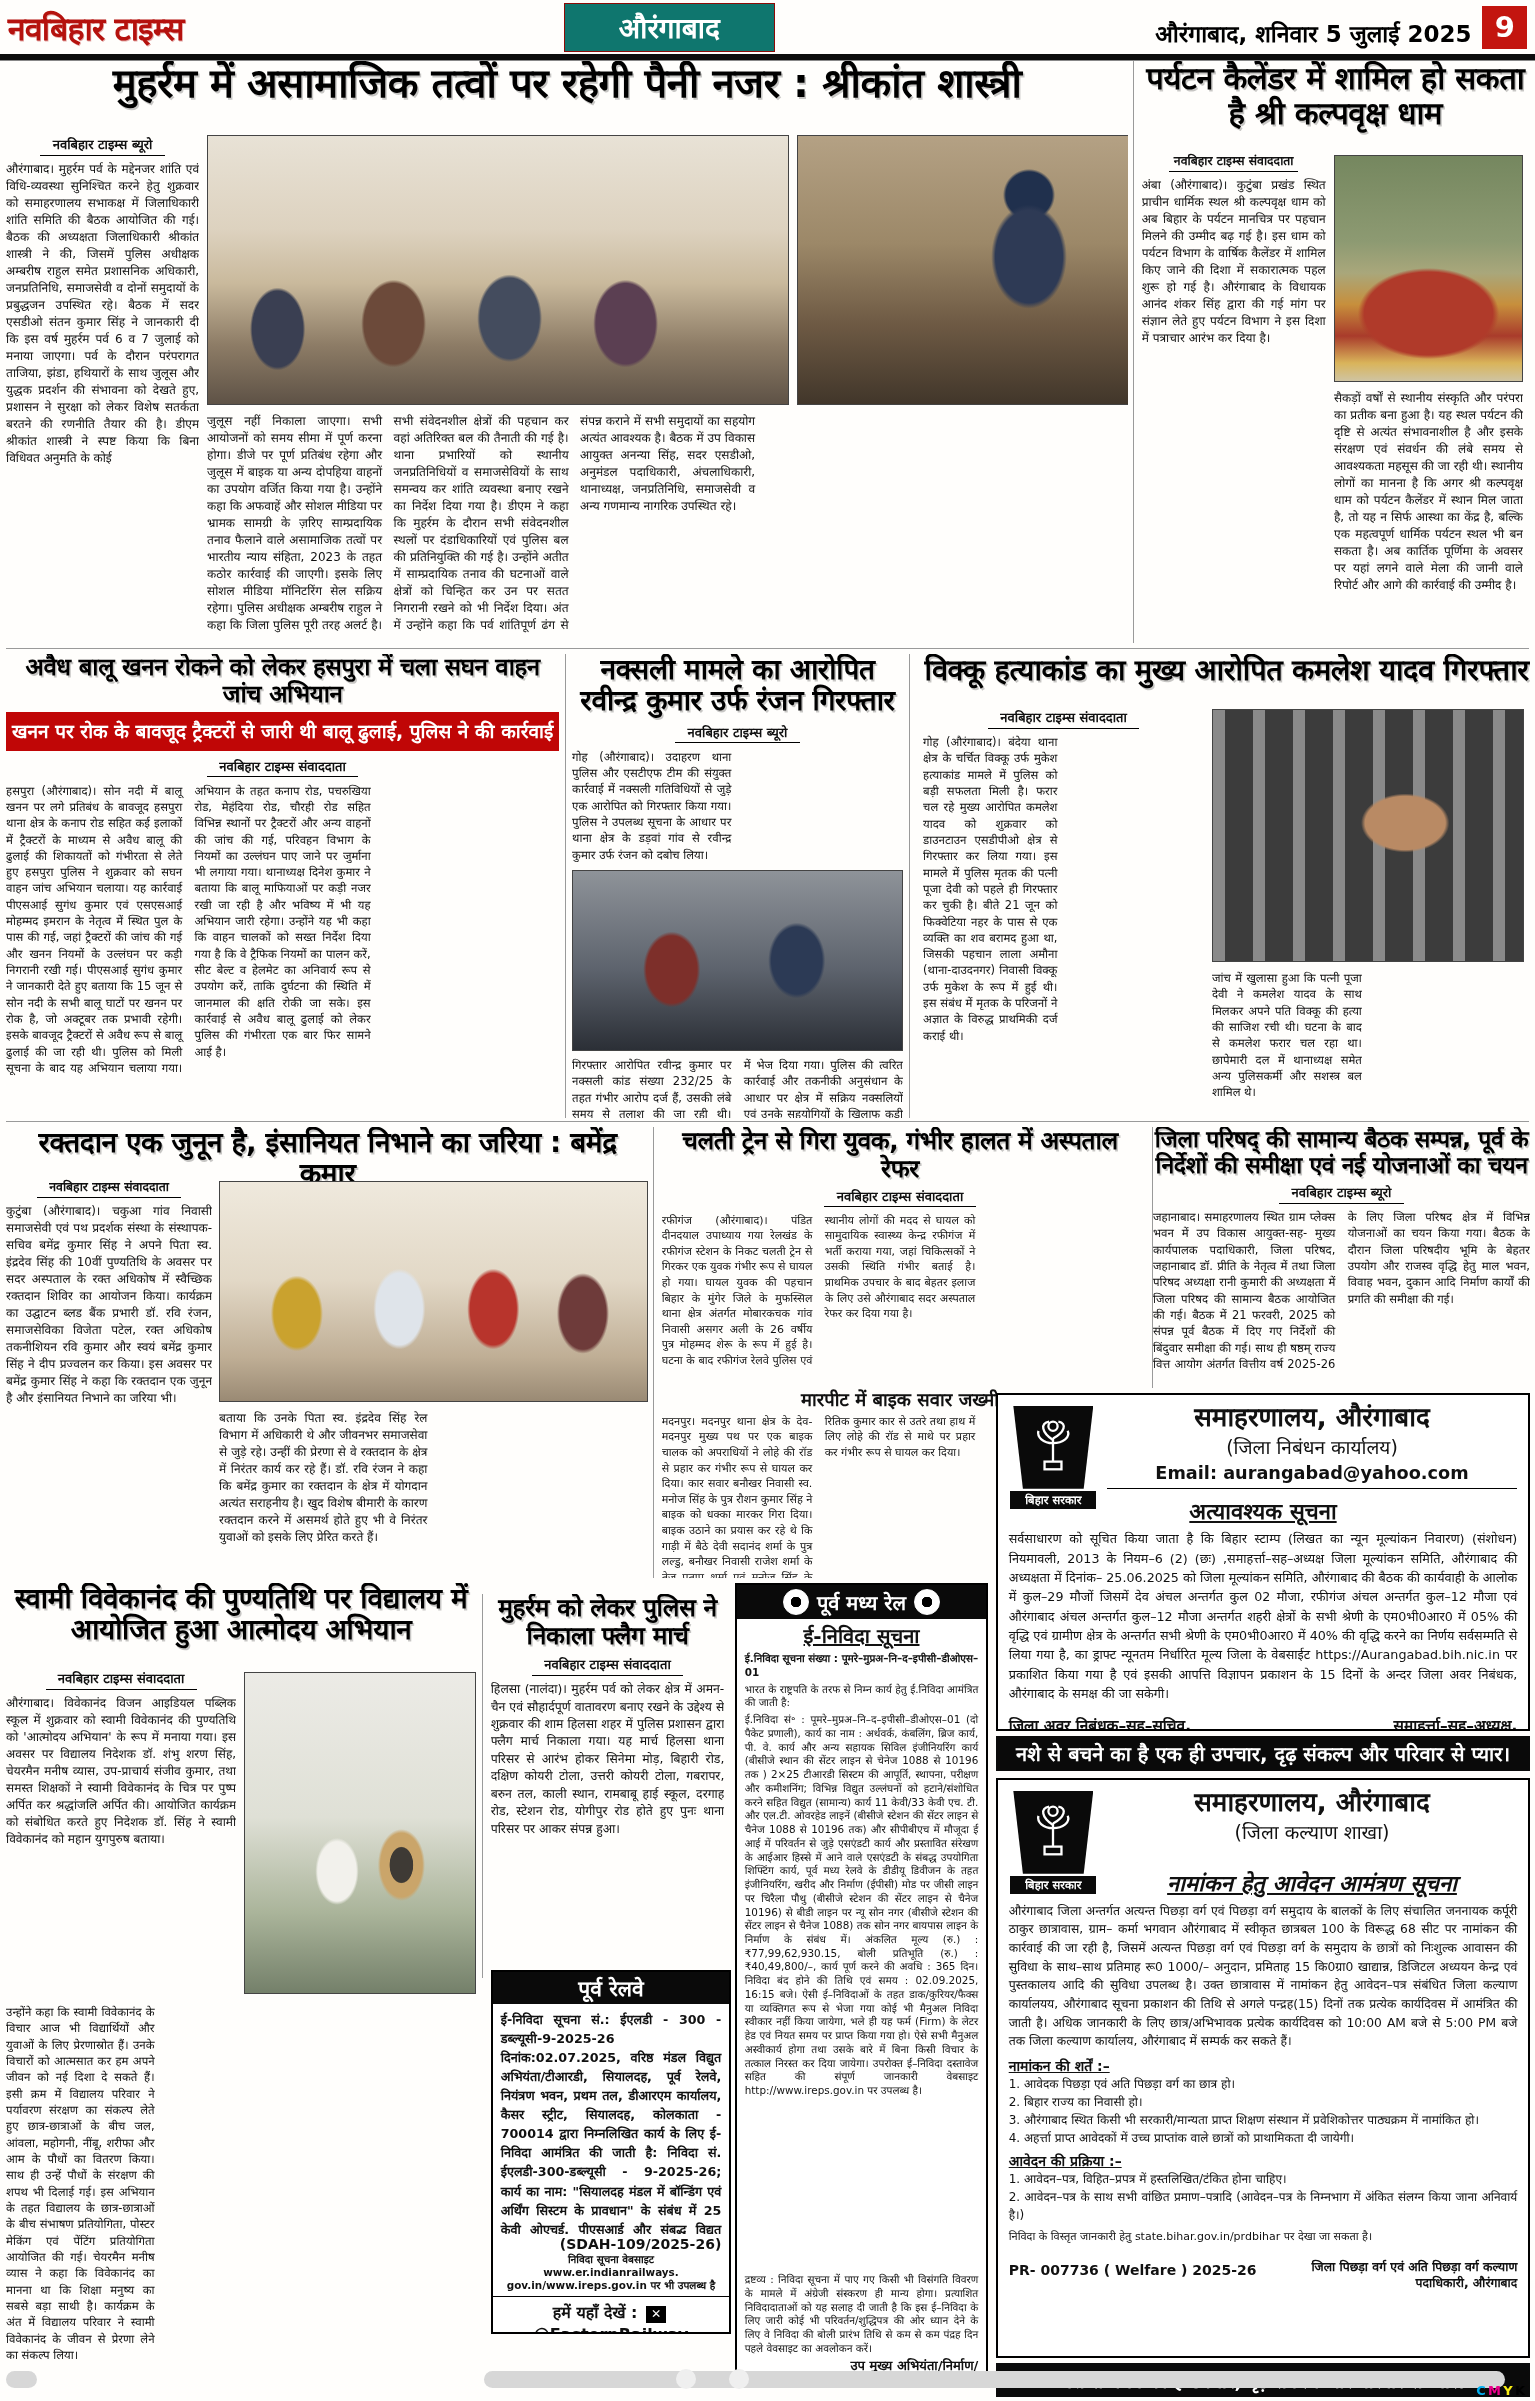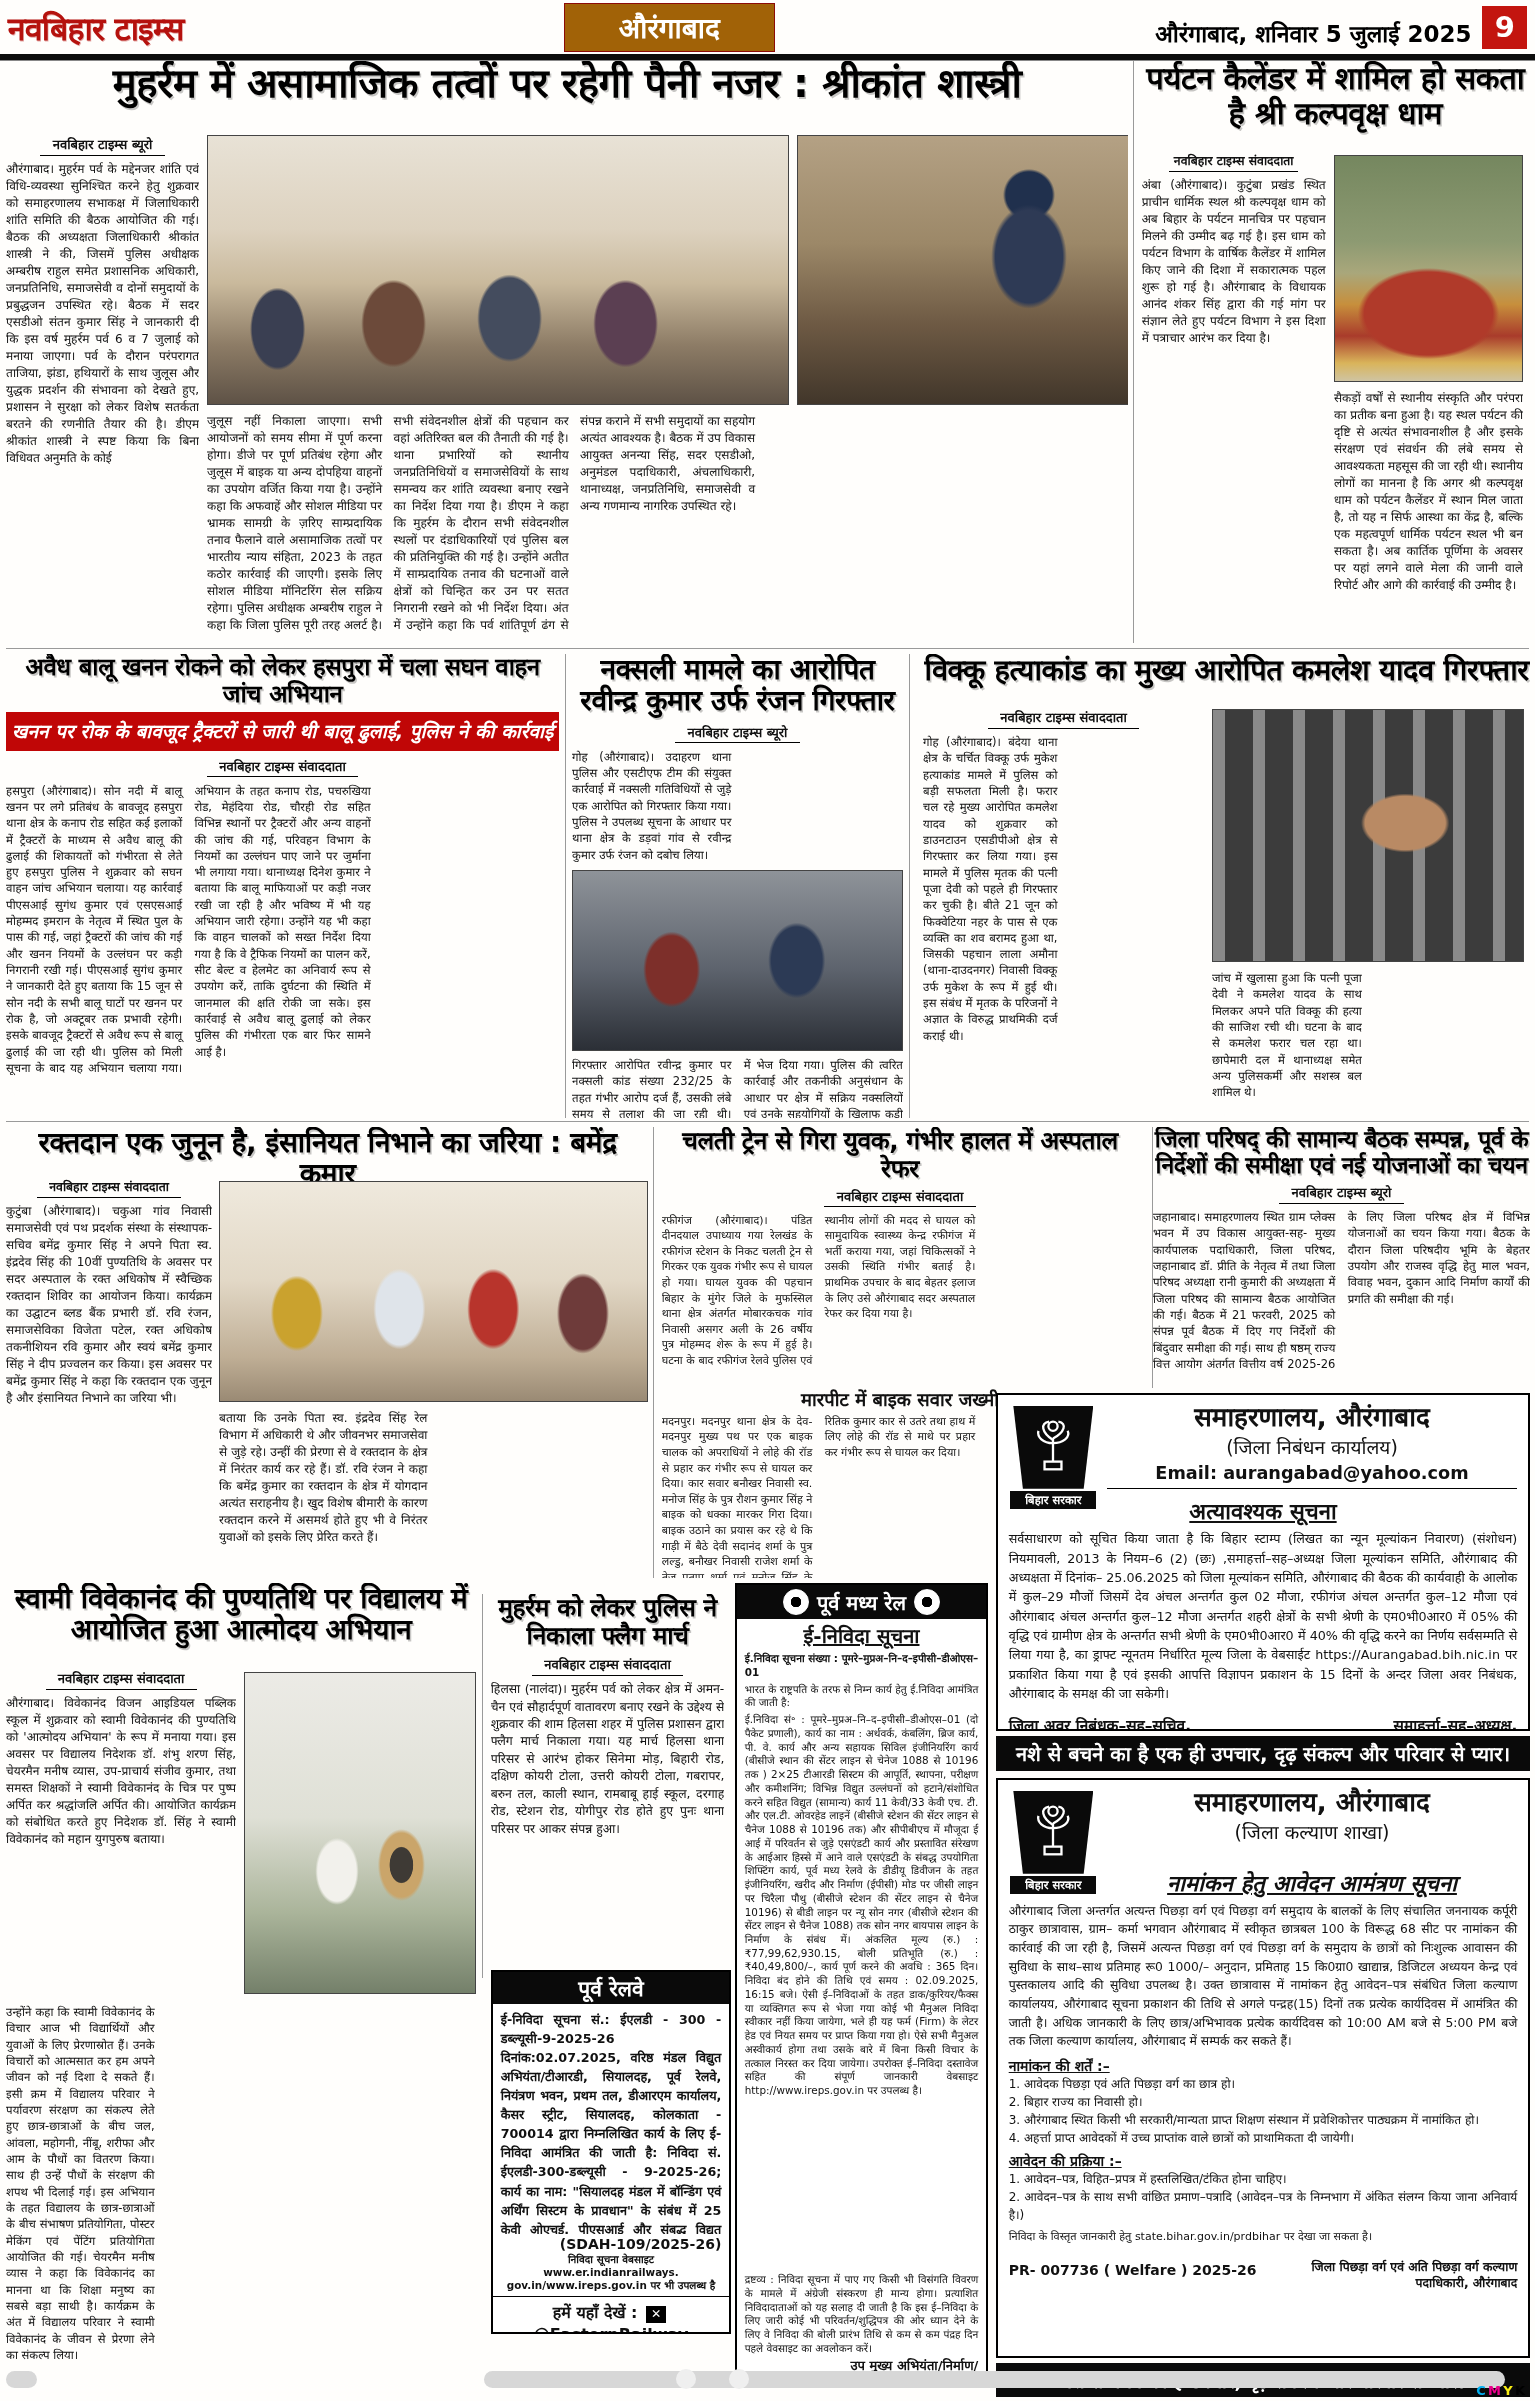--- a/index.html
+++ b/index.html
@@ -3,21 +3,21 @@
 <meta charset="utf-8">
 <style>
   * { margin:0; padding:0; box-sizing:border-box; }
   html,body { background:#ffffff; }
   body { font-family:"DejaVu Sans","Liberation Sans",sans-serif; color:#111; }
   #page { position:relative; width:1535px; height:2401px; background:#fffefc; overflow:hidden; }
 
   
   #masthead { position:absolute; left:7.7px; top:4.6px; right:7.7px; height:45px; display:flex; align-items:center; justify-content:space-between; }
   .paper-name { font-size:32px; font-weight:bold; color:#b5120e; letter-spacing:-0.8px; text-shadow:0.8px 0.8px 0 rgba(181,18,14,.35); }
-  .edition-badge { background:#a16207; color:#fff; font-size:28px; font-weight:bold; padding:4.6px 54px; border:1.5px solid #8c0b07; }
+  .edition-badge { background:#0f766e; color:#fff; font-size:28px; font-weight:bold; padding:4.6px 54px; border:1.5px solid #8c0b07; }
   .mast-right { display:flex; align-items:flex-end; gap:10.7px; }
   .dateline { font-size:23px; font-weight:bold; color:#000; }
   .page-badge { background:#c3150f; color:#fff; font-size:29px; font-weight:bold; width:45px; height:43px; display:flex; align-items:center; justify-content:center; }
   #mast-rule { position:absolute; left:0; right:0; top:54px; height:7px; background:#0d0d0d; border-bottom:1.5px solid #888; }
 
   
   .art { position:absolute; overflow:hidden; }
   .hl { font-weight:bold; color:#000; text-align:center; line-height:1.12; letter-spacing:-0.4px; text-shadow:1.5px 1.5px 0 rgba(0,0,0,.22); }
   .byline { font-weight:bold; font-size:13px; text-align:center; border-bottom:1.5px solid #000; display:table; margin:0 auto 5.4px; padding:0 12.3px 1.5px; white-space:nowrap; }
   .bd { font-size:12px; line-height:1.42; text-align:justify; overflow:hidden; }
@@ -78,21 +78,21 @@
 
   .rail-box { position:absolute; background:#fff; border:2.3px solid #000; overflow:hidden; }
   .rail-head { background:#0a0a0a; color:#fff; font-weight:bold; display:flex; align-items:center; justify-content:center; gap:7.7px; }
   .rail-logo { width:26px; height:26px; border-radius:50%; background:radial-gradient(circle at 50% 50%, #000 0 30%, #fff 32% 75%, #000 77% 100%); border:1.5px solid #fff; flex:0 0 auto; }
   .er-body { font-size:12.7px; font-weight:600; line-height:1.5; text-align:justify; padding:6.1px 7.7px 0; }
   .ecr-body { font-size:10.4px; line-height:1.32; text-align:justify; padding:3.1px 7.7px 0; }
   .ecr-title { font-size:20px; font-weight:bold; text-align:center; text-decoration:underline; margin-top:3px; }
   .social-row { border-top:1.5px solid #000; margin-top:4.6px; padding:4.6px 6.1px; font-size:16px; font-weight:bold; text-align:center; line-height:1.4; }
   .xicon { display:inline-flex; width:20px; height:17px; background:#000; color:#fff; font-size:12.3px; align-items:center; justify-content:center; margin:0 3.1px; }
 
-  .red-strip { background:#c00606; color:#fff; font-weight:bold; font-size:19px; text-align:center; padding:6.1px 3.1px; margin:4.6px 0 6.1px; text-shadow:none;font-style:italic; }
+  .red-strip { background:#c00606; color:#fff; font-weight:bold; font-size:19px; text-align:center; padding:6.1px 3.1px; margin:4.6px 0 6.1px; text-shadow:none; }
   .sub-hl { font-weight:bold; font-size:18.4px; text-align:center; margin:6.1px 0 3.1px; }
 
   .scroll-pill { position:absolute; background:#d7d7d7; border-radius:9.2px; }
   .scroll-dot { position:absolute; background:#efefef; border-radius:50%; width:20px; height:20px; }
   #cmyk { position:absolute; right:7.7px; bottom:3.1px; font-size:13px; font-weight:bold; letter-spacing:2.3px; }
 </style>
 </head>
 <body>
 
 <div id="page">

